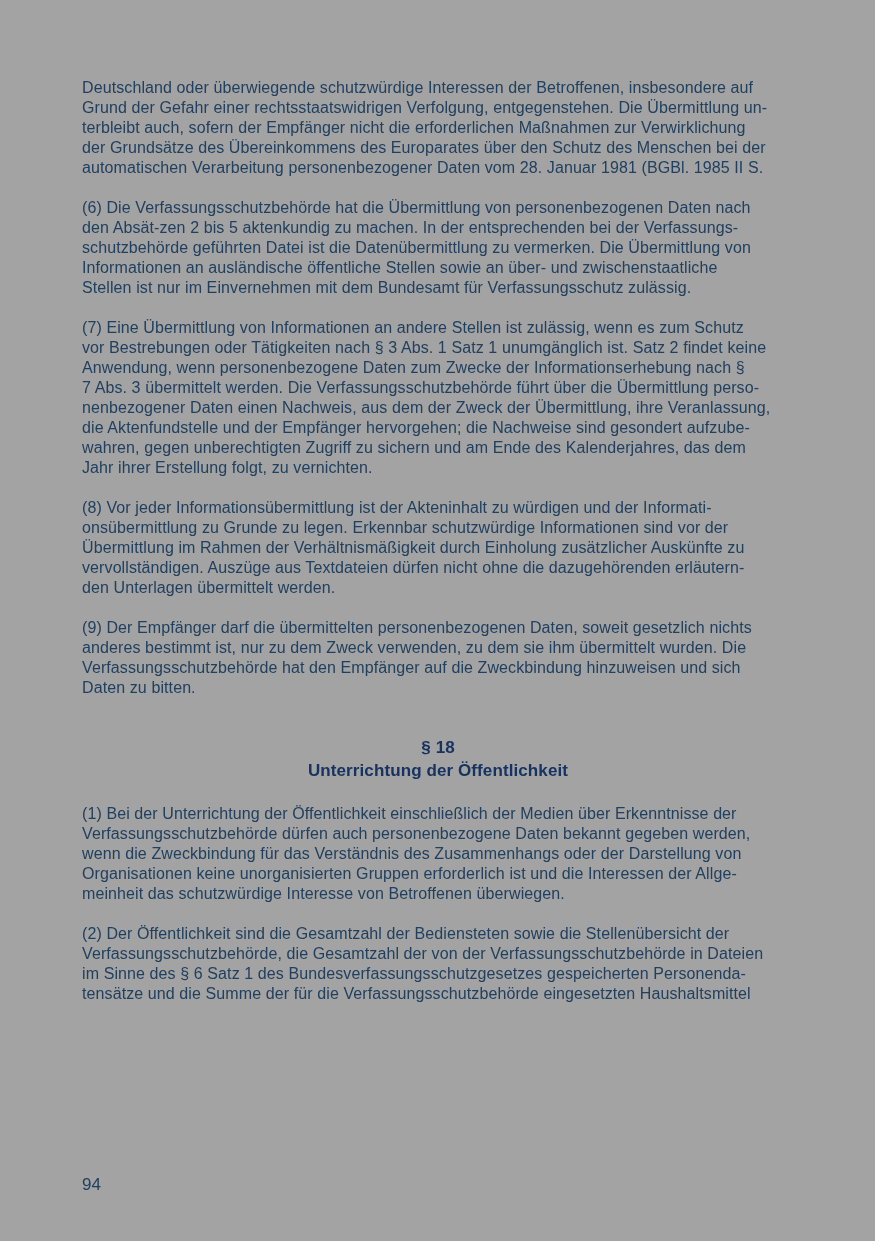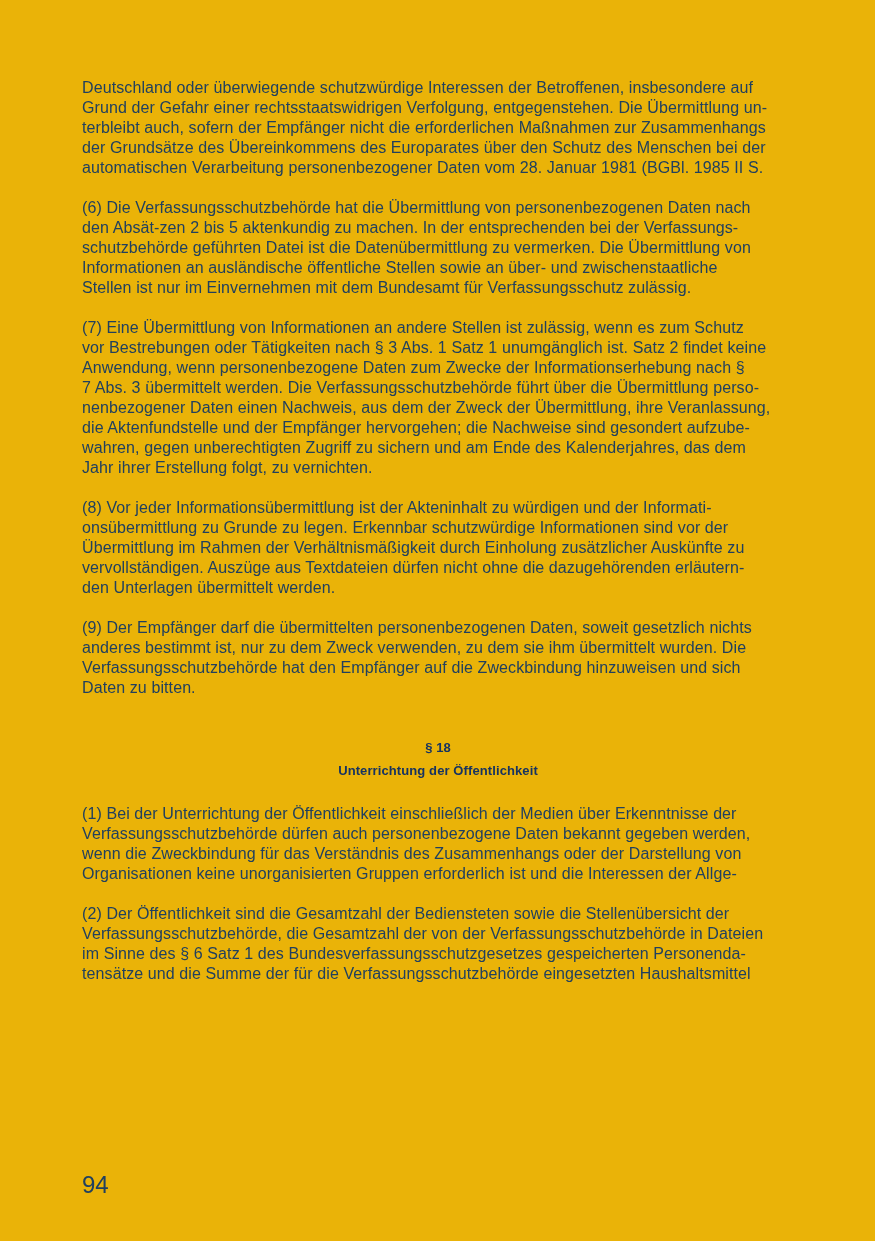--- a/index.html
+++ b/index.html
@@ -10,67 +10,67 @@
     width: 875px;
     height: 1241px;
     background: #ffffff;
     position: relative;
     overflow: hidden;
     font-family: "Liberation Sans", sans-serif;
   }
   .page {
     position: absolute;
     inset: 0;
-    background: #eab308;
+    background: #a3a3a3;
   }
   .text-column {
     position: absolute;
     left: 82px;
     top: 78px;
     width: 712px;
     color: #21405f;
     font-size: 16px;
     line-height: 20px;
     letter-spacing: 0.1px;
   }
   .block-paragraph {
     margin: 0 0 20px 0;
   }
   .block-heading {
     margin: 38px 0 22px 0;
     text-align: center;
     font-weight: bold;
     color: #173361;
-    font-size: 13px;
+    font-size: 17px;
     line-height: 23px;
   }
   .text-line {
     white-space: nowrap;
   }
   .block-heading .text-line {
     white-space: normal;
   }
   .page-number {
     position: absolute;
     left: 82px;
     top: 1172px;
-    font-size: 24px;
+    font-size: 17px;
     line-height: 26px;
     color: #21405f;
   }
 </style>
 </head>
 <body>
 
 <div class="page">
   <div class="text-column" id="text-column">
       <div class="block-paragraph">
         <div class="text-line">Deutschland oder überwiegende schutzwürdige Interessen der Betroffenen, insbesondere auf</div>
         <div class="text-line">Grund der Gefahr einer rechtsstaatswidrigen Verfolgung, entgegenstehen. Die Übermittlung un-</div>
-        <div class="text-line">terbleibt auch, sofern der Empfänger nicht die erforderlichen Maßnahmen zur Zusammenhangs</div>
+        <div class="text-line">terbleibt auch, sofern der Empfänger nicht die erforderlichen Maßnahmen zur Verwirklichung</div>
         <div class="text-line">der Grundsätze des Übereinkommens des Europarates über den Schutz des Menschen bei der</div>
         <div class="text-line">automatischen Verarbeitung personenbezogener Daten vom 28. Januar 1981 (BGBl. 1985 II S.</div>
       </div>
       <div class="block-paragraph">
         <div class="text-line">(6) Die Verfassungsschutzbehörde hat die Übermittlung von personenbezogenen Daten nach</div>
         <div class="text-line">den Absät-zen 2 bis 5 aktenkundig zu machen. In der entsprechenden bei der Verfassungs-</div>
         <div class="text-line">schutzbehörde geführten Datei ist die Datenübermittlung zu vermerken. Die Übermittlung von</div>
         <div class="text-line">Informationen an ausländische öffentliche Stellen sowie an über- und zwischenstaatliche</div>
         <div class="text-line">Stellen ist nur im Einvernehmen mit dem Bundesamt für Verfassungsschutz zulässig.</div>
       </div>
@@ -99,20 +99,21 @@
       </div>
       <div class="block-heading">
         <div class="text-line">§ 18</div>
         <div class="text-line">Unterrichtung der Öffentlichkeit</div>
       </div>
       <div class="block-paragraph">
         <div class="text-line">(1) Bei der Unterrichtung der Öffentlichkeit einschließlich der Medien über Erkenntnisse der</div>
         <div class="text-line">Verfassungsschutzbehörde dürfen auch personenbezogene Daten bekannt gegeben werden,</div>
         <div class="text-line">wenn die Zweckbindung für das Verständnis des Zusammenhangs oder der Darstellung von</div>
         <div class="text-line">Organisationen keine unorganisierten Gruppen erforderlich ist und die Interessen der Allge-</div>
+        <div class="text-line">meinheit das schutzwürdige Interesse von Betroffenen überwiegen.</div>
       </div>
       <div class="block-paragraph">
         <div class="text-line">(2) Der Öffentlichkeit sind die Gesamtzahl der Bediensteten sowie die Stellenübersicht der</div>
         <div class="text-line">Verfassungsschutzbehörde, die Gesamtzahl der von der Verfassungsschutzbehörde in Dateien</div>
         <div class="text-line">im Sinne des § 6 Satz 1 des Bundesverfassungsschutzgesetzes gespeicherten Personenda-</div>
         <div class="text-line">tensätze und die Summe der für die Verfassungsschutzbehörde eingesetzten Haushaltsmittel</div>
       </div>
     </div>
   <div class="page-number">94</div>
 </div>

